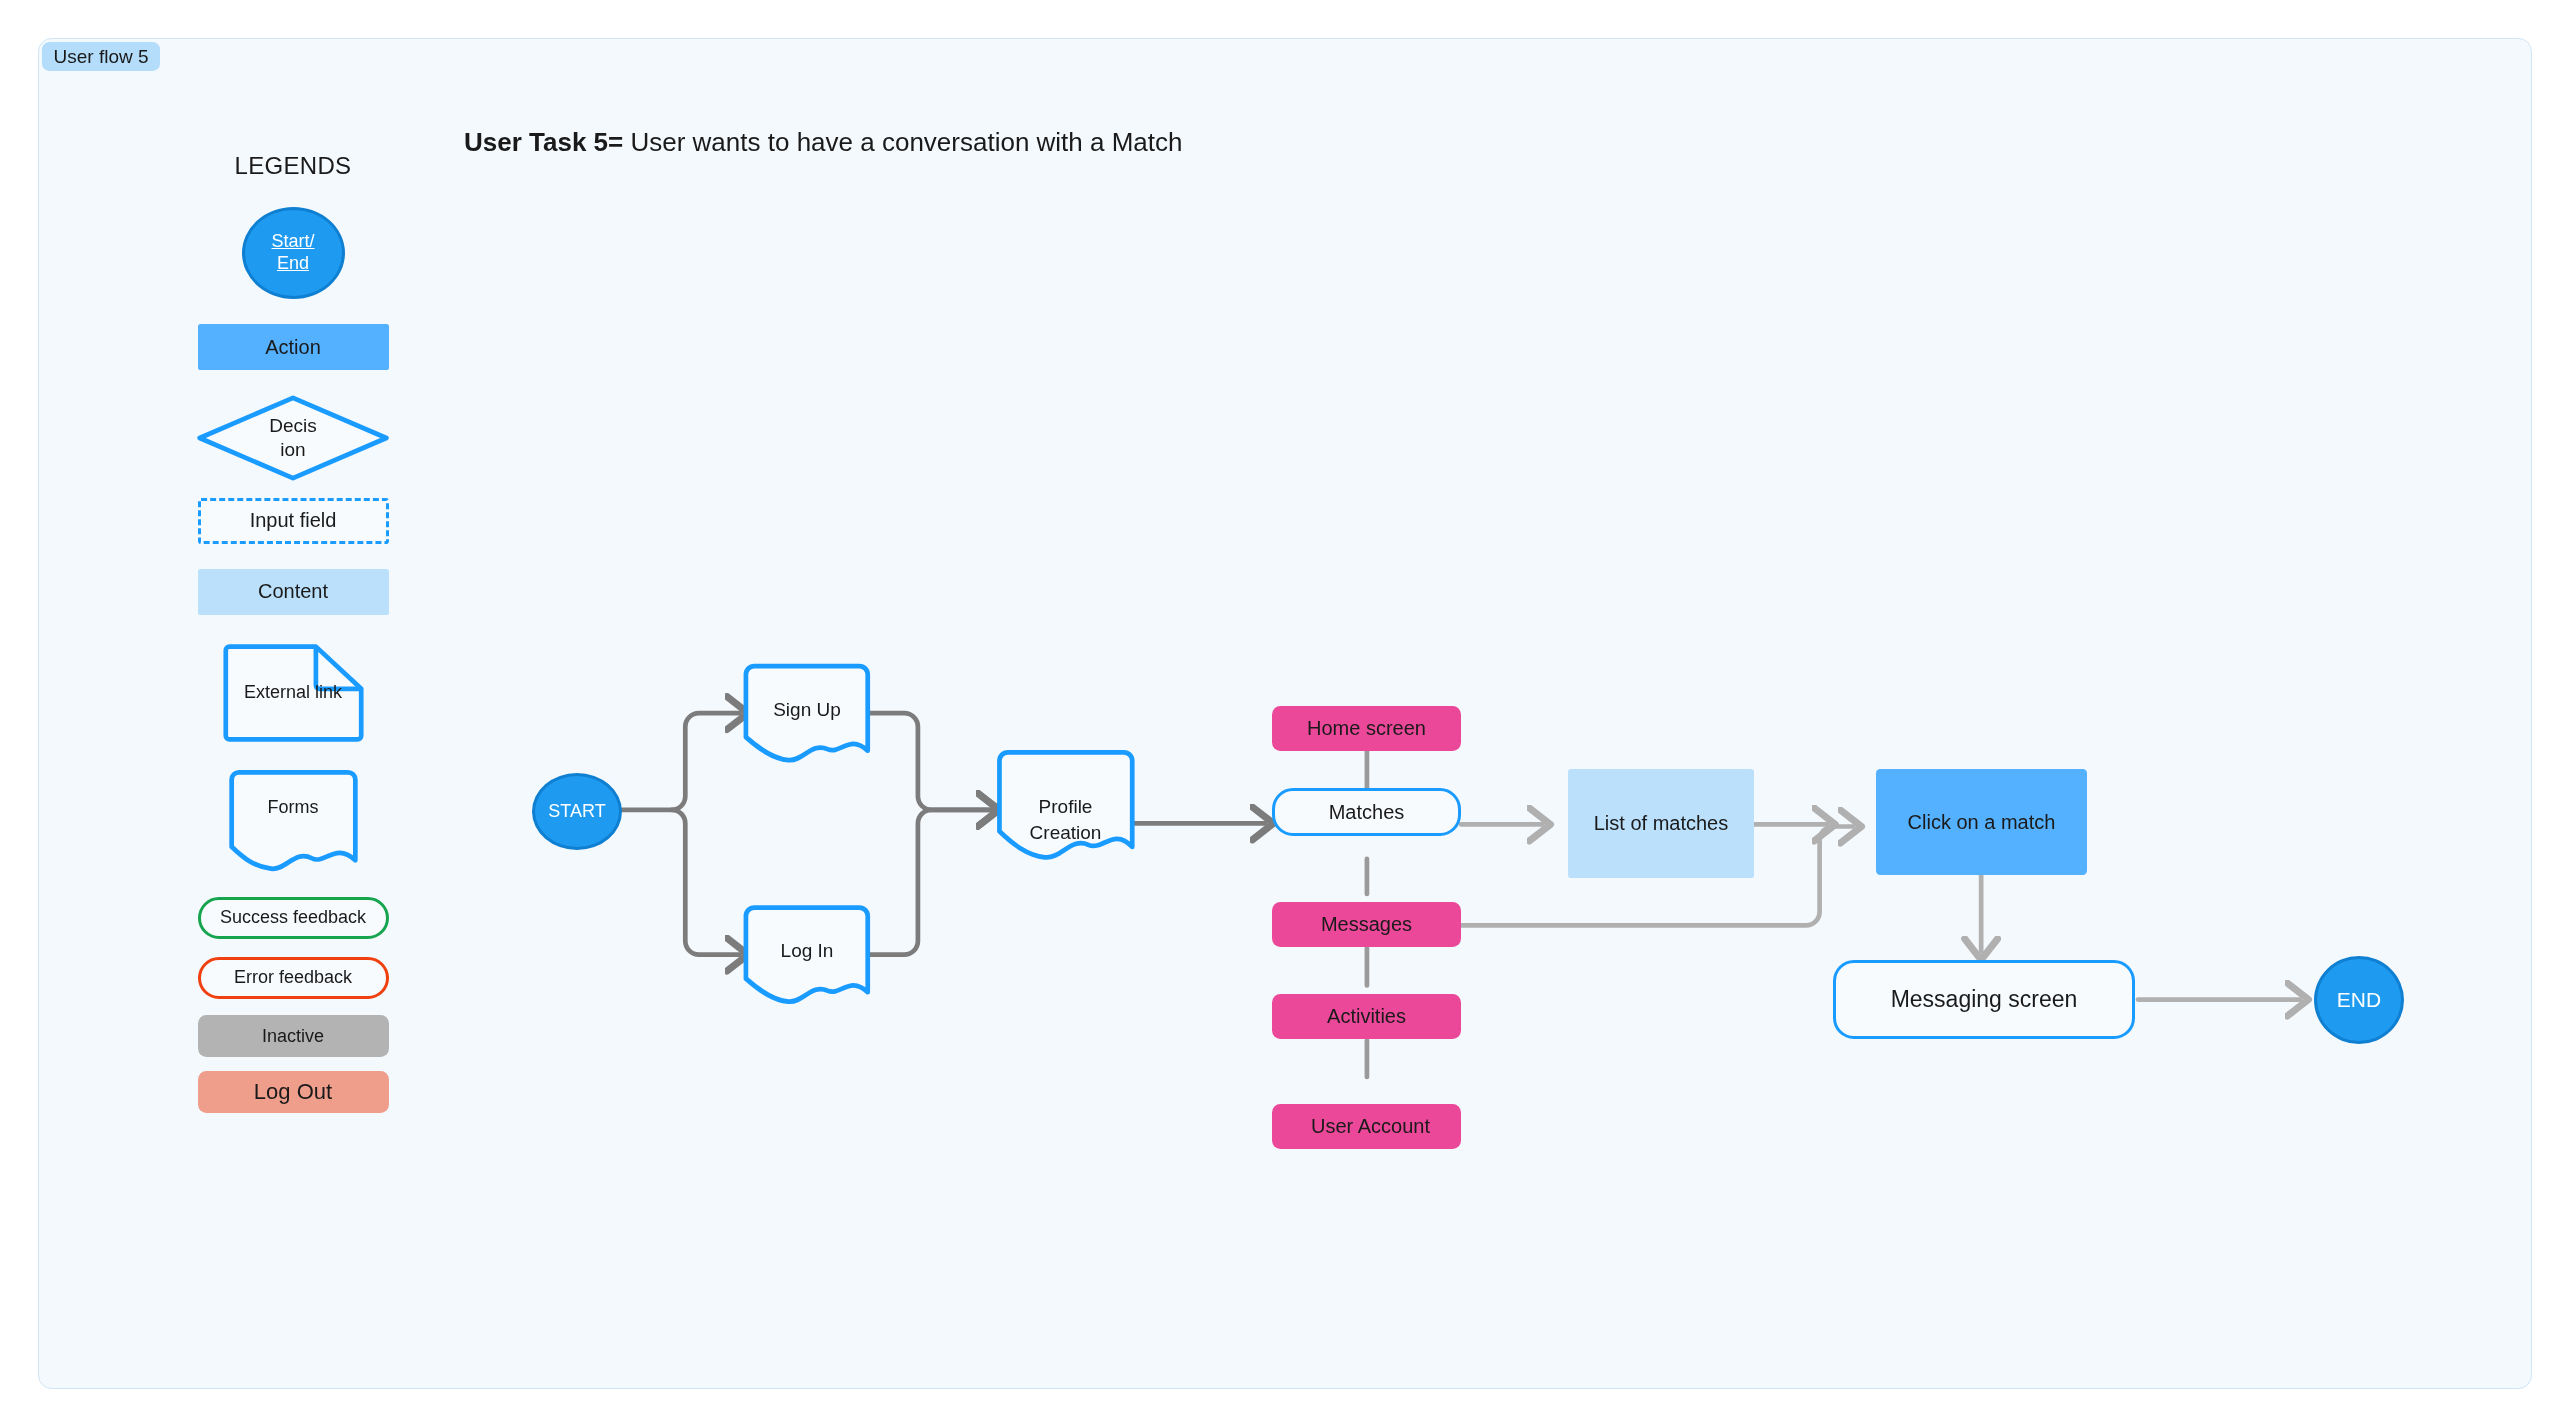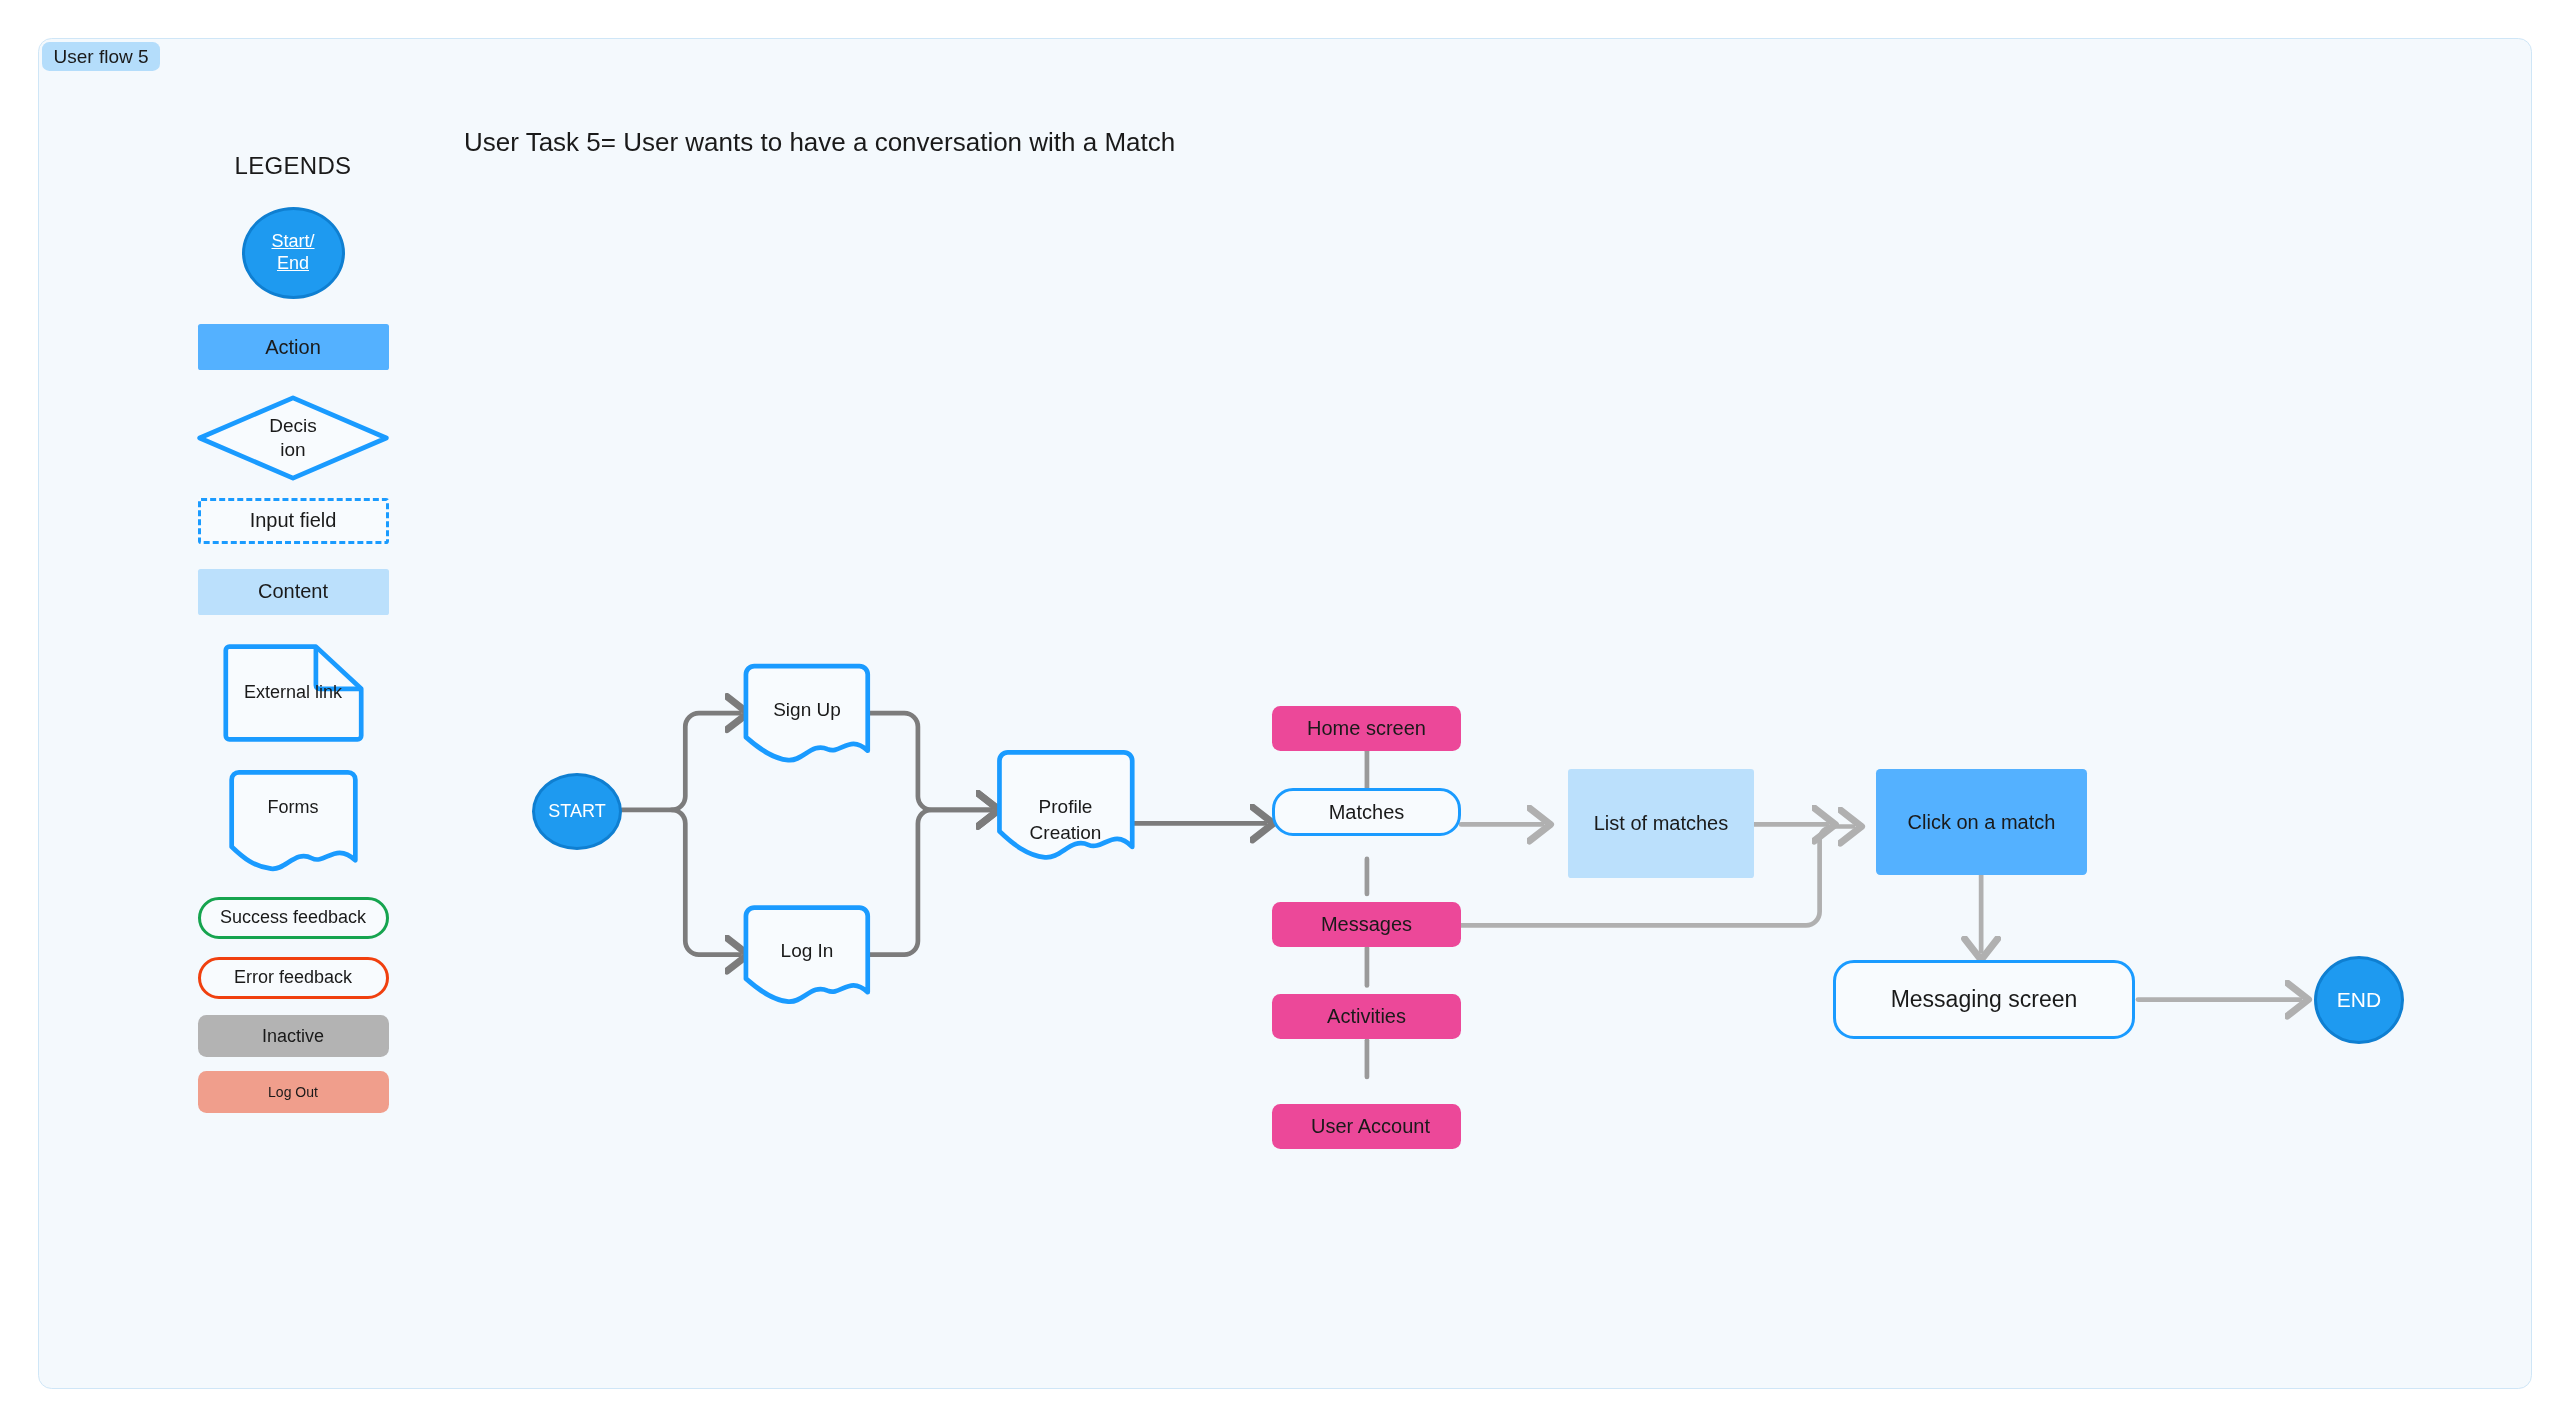--- a/index.html
+++ b/index.html
@@ -56,28 +56,28 @@
   .lg-forms{position:relative;width:131px;height:105px;margin-top:25px;}
   .lg-forms .ftext{position:absolute;left:0;right:0;top:29px;text-align:center;font-size:18px;color:#1a1a1a;}
 
   .lg-pill{
     width:191px;height:42px;border-radius:21px;
     display:flex;align-items:center;justify-content:center;font-size:18px;color:#1a1a1a;box-sizing:border-box;
   }
   .lg-success{border:3.7px solid #16a44f;background:#f8fbfe;margin-top:24px;}
   .lg-error{border:3.7px solid #f0400f;background:#f8fbfe;margin-top:18px;}
   .lg-inactive{background:#b3b3b3;margin-top:16.7px;border-radius:8.4px;}
-  .lg-logout{background:#f09e8c;margin-top:13.6px;border-radius:8.4px;font-size:14px;}
+  .lg-logout{background:#f09e8c;margin-top:13.6px;border-radius:8.4px;font-size:22px;}
 
   
   #task-title{
     position:absolute;left:464px;top:125px;width:795px;z-index:20;
     font-size:26px;line-height:1.33;color:#1a1a1a;
   }
-  #task-title b{font-weight:normal;}
+  #task-title b{font-weight:bold;}
 
   
   .node{position:absolute;display:flex;align-items:center;justify-content:center;
         text-align:center;color:#1a1a1a;box-sizing:border-box;z-index:14;}
 
   .n-terminal{border-radius:50%;background:#1e9af0;border:3.1px solid #0f7fd1;color:#fff;}
   .n-screen{border:3.7px solid #1a9bff;border-radius:21px;background:#f8fbfe;}
   .n-inactive{background:#ec4899;border-radius:8.4px;}
   .n-content{background:#bbe0fc;border-radius:3.1px;}
   .n-action{background:#54b1ff;border-radius:4.2px;}

